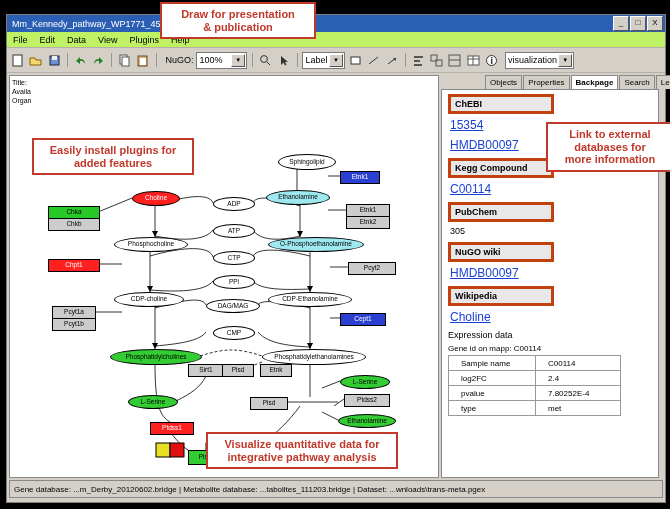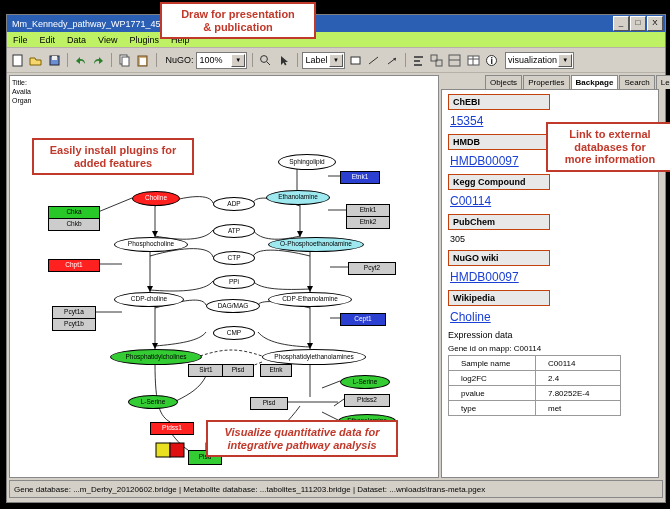--- a/index.html
+++ b/index.html
@@ -23,21 +23,21 @@
   .combo{height:15px;border:1px solid #7a7a7a;background:#fff;font-size:9px;display:flex;align-items:center;padding:0 2px;position:relative;}
   .combo .arrow{position:absolute;right:1px;top:1px;width:12px;height:11px;background:#d4d0c8;border:1px solid #fff;border-right-color:#555;border-bottom-color:#555;font-size:6px;text-align:center;line-height:11px;}
   
   .content{display:flex;height:407px;}
   .canvaswrap{position:relative;width:428px;background:#fff;border:1px solid #888;margin:2px;overflow:hidden;}
   .rightpane{width:218px;margin:2px 2px 2px 0;display:flex;flex-direction:column;}
   .tabs{display:flex;height:14px;font-size:8px;margin-left:44px;}
   .tab{border:1px solid #888;border-bottom:none;background:#d4d0c8;padding:0 4px;line-height:13px;margin-right:1px;}
   .tab.active{background:#fff;font-weight:bold;}
   .tabbody{flex:1;background:#fff;border:1px solid #888;overflow:hidden;position:relative;padding:4px 6px;font-size:9px;}
-  .secthead{display:inline-block;border:1px solid #c2410c;background:#e8e8e8;font-weight:bold;font-size:9px;padding:2px 10px 2px 4px;margin-bottom:2px;min-width:86px;}
+  .secthead{display:inline-block;border:3px solid #c2410c;background:#e8e8e8;font-weight:bold;font-size:9px;padding:2px 10px 2px 4px;margin-bottom:2px;min-width:86px;}
   .link{color:#1a3fd4;text-decoration:underline;font-size:12px;display:block;margin:2px 0 6px 2px;}
   .plain{font-size:9px;margin:2px 0 6px 2px;}
   .exprhead{font-weight:normal;font-size:9px;margin:6px 0 4px 0;}
   .geneid{font-size:8px;margin-bottom:2px;}
   table.gt{border-collapse:collapse;font-size:8px;}
   table.gt td{border:1px solid #999;padding:1px 12px;height:12px;}
   table.gt td.k{width:62px;}
   table.gt td.v{width:60px;}
   
   .status{height:16px;margin:0 2px 2px 2px;border:1px solid #888;background:#d4d0c8;display:flex;align-items:center;font-size:8px;padding:0 4px;}
@@ -298,37 +298,36 @@
             <div class="node ell" style="left: 330px; top: 299px; width: 48px; height: 12px; background: rgb(51, 204, 51);">L-Serine</div>
             <div class="node ell" style="left: 118px; top: 319px; width: 48px; height: 12px; background: rgb(51, 204, 51);">L-Serine</div>
             <div class="node rect" style="left: 334px; top: 318px; width: 44px; height: 11px; background: rgb(204, 204, 204);">Ptdss2</div>
             <div class="node rect" style="left: 240px; top: 321px; width: 36px; height: 11px; background: rgb(204, 204, 204);">Pisd</div>
             <div class="node ell" style="left: 328px; top: 338px; width: 56px; height: 12px; background: rgb(51, 204, 51);">Ethanolamine</div>
             <div class="node rect" style="left: 140px; top: 346px; width: 42px; height: 11px; background: rgb(255, 32, 32); color: rgb(255, 255, 255);">Ptdss1</div>
             <div class="node rect" style="left: 178px; top: 374px; width: 32px; height: 13px; background: rgb(51, 204, 51);">Pisd</div>
           </div>
 
         <div class="callout" style="left:22px;top:62px;width:146px;">Easily install plugins for<br>added features</div>
-        <div class="callout" style="left:196px;top:344px;width:176px;font-style:italic;">Visualize quantitative data  for<br>integrative pathway analysis</div>
+        <div class="callout" style="left:196px;top:356px;width:176px;">Visualize quantitative data  for<br>integrative pathway analysis</div>
 
       </div>
 
       <div class="rightpane">
         <div class="tabs">
           <div class="tab">Objects</div>
           <div class="tab">Properties</div>
           <div class="tab active">Backpage</div>
           <div class="tab">Search</div>
           <div class="tab">Legend</div>
         </div>
         <div class="tabbody">
           <div class="secthead">ChEBI</div>
           <a class="link">15354</a>
 
-          <div class="secthead">HMDB</div>
           <a class="link">HMDB00097</a>
 
           <div class="secthead">Kegg Compound</div>
           <a class="link">C00114</a>
 
           <div class="secthead">PubChem</div>
           <div class="plain">305</div>
 
           <div class="secthead">NuGO wiki</div>
           <a class="link">HMDB00097</a>

